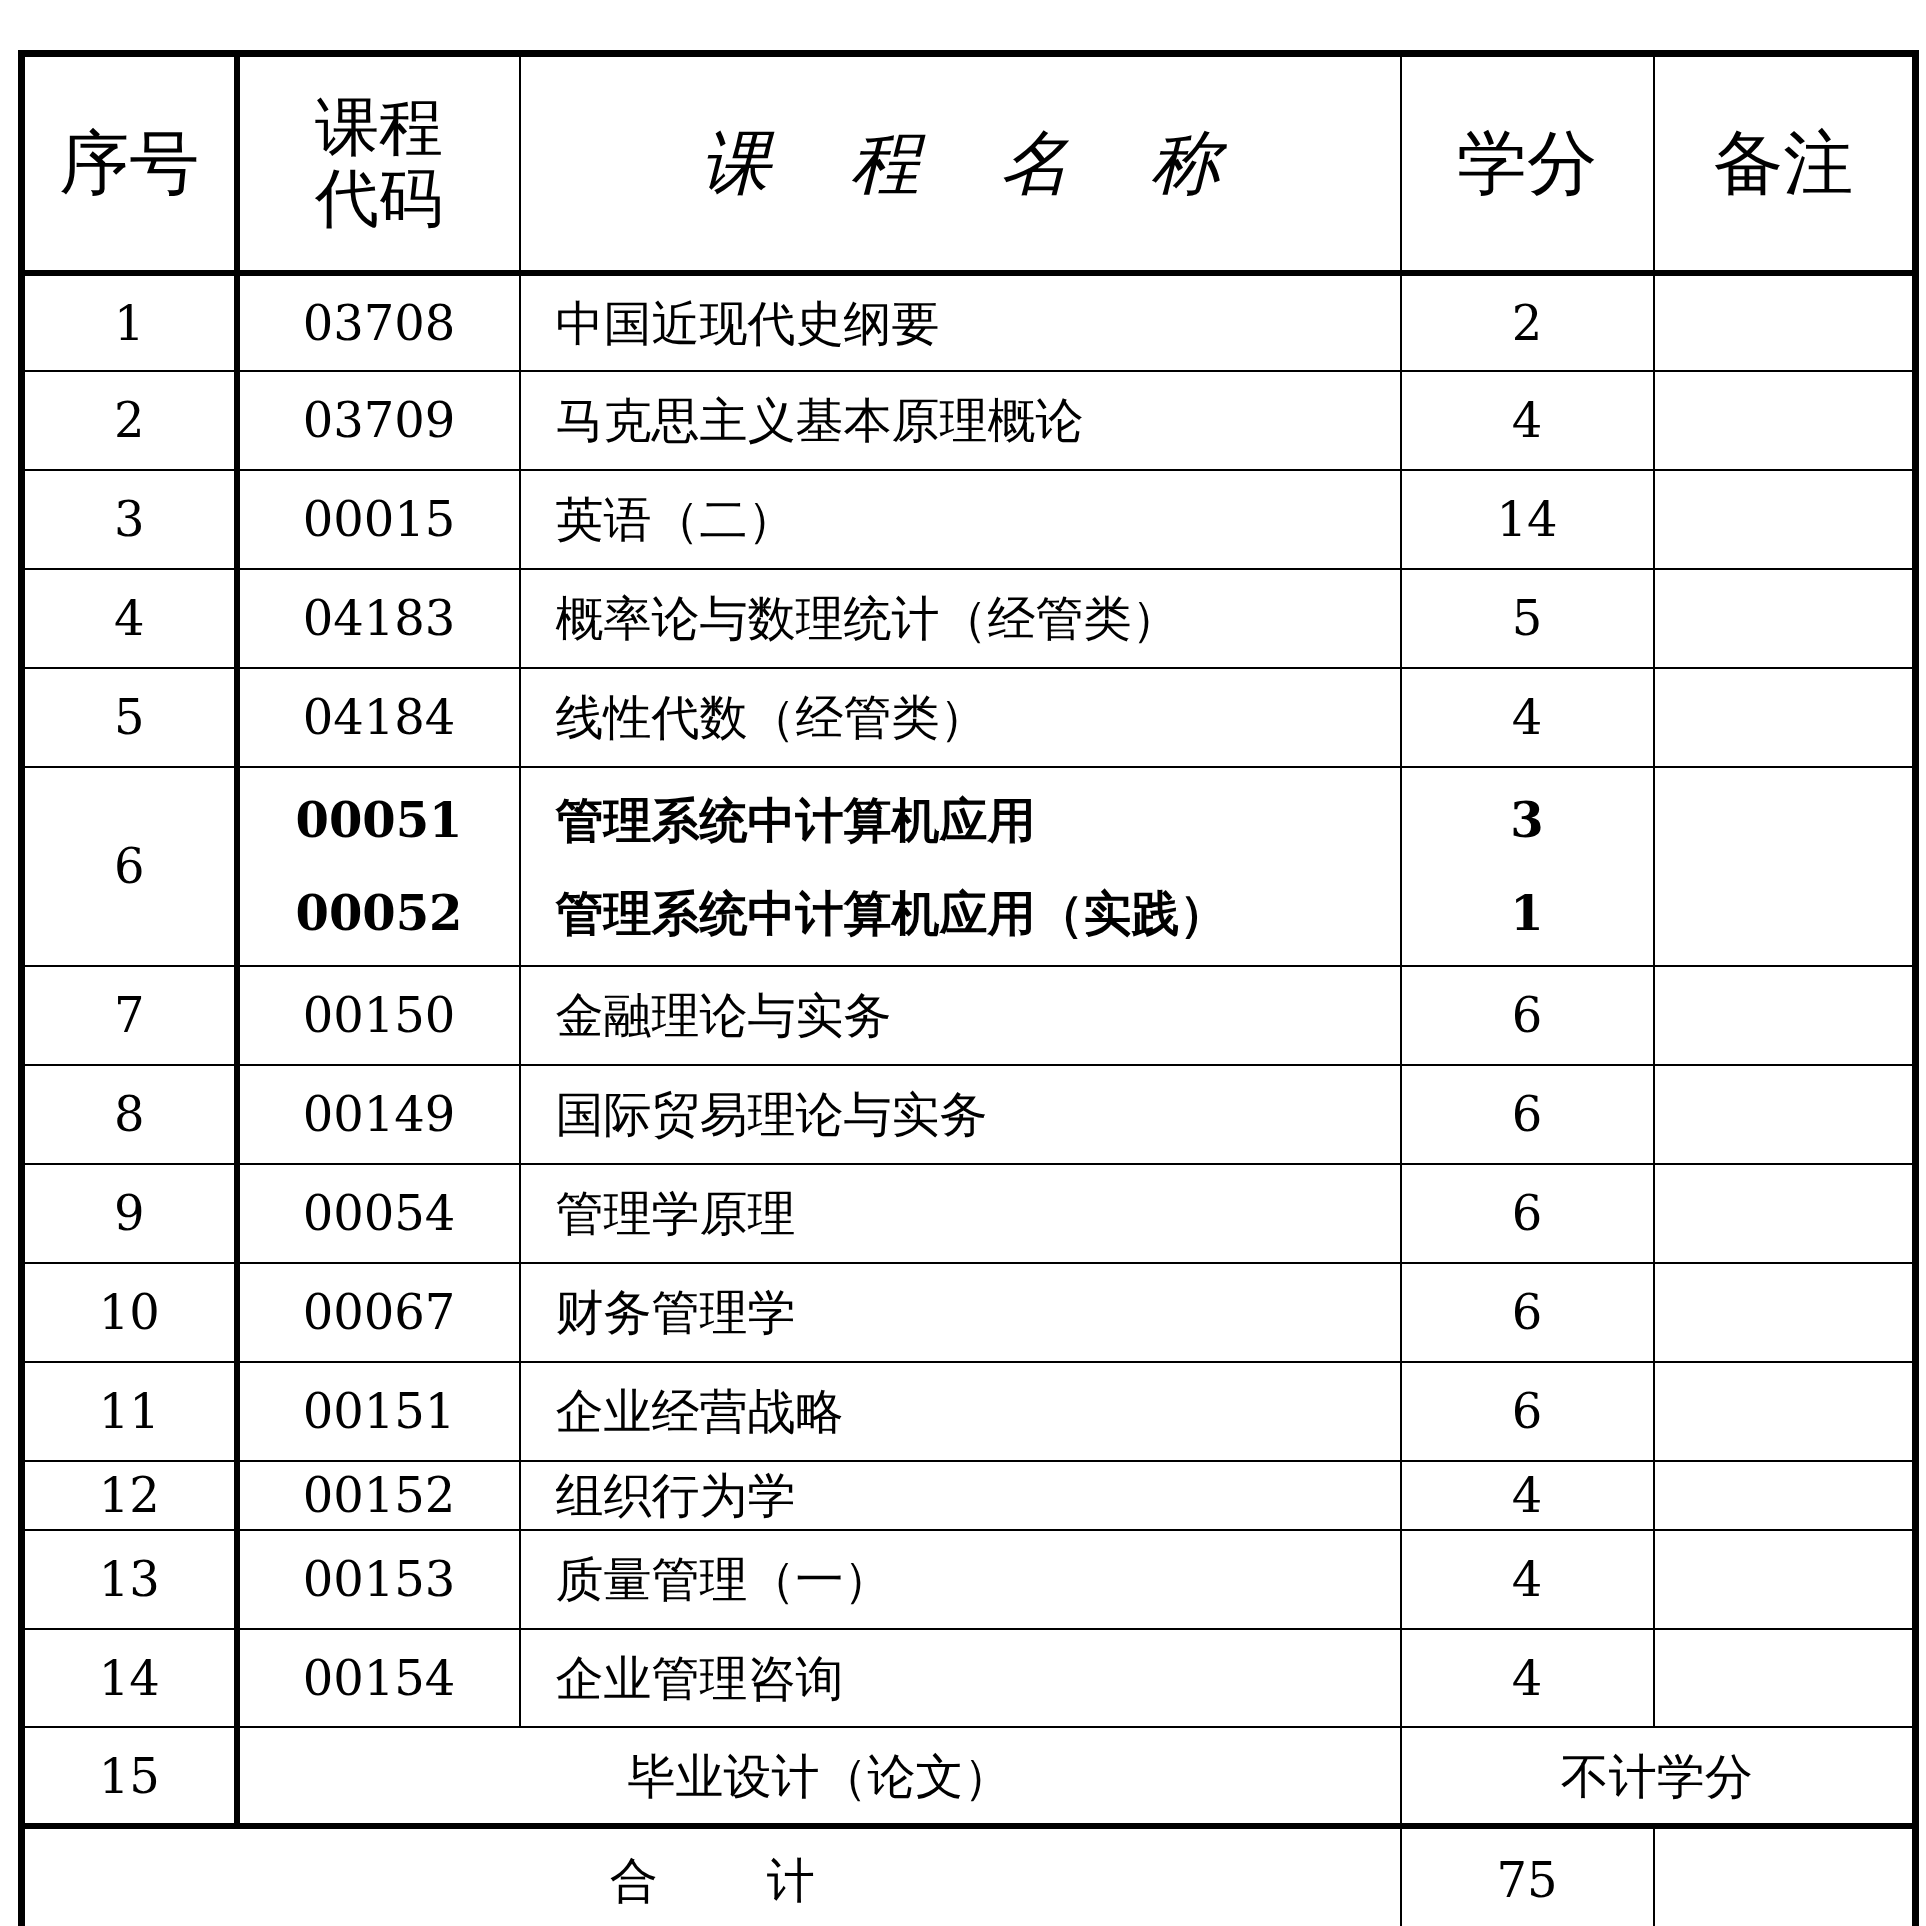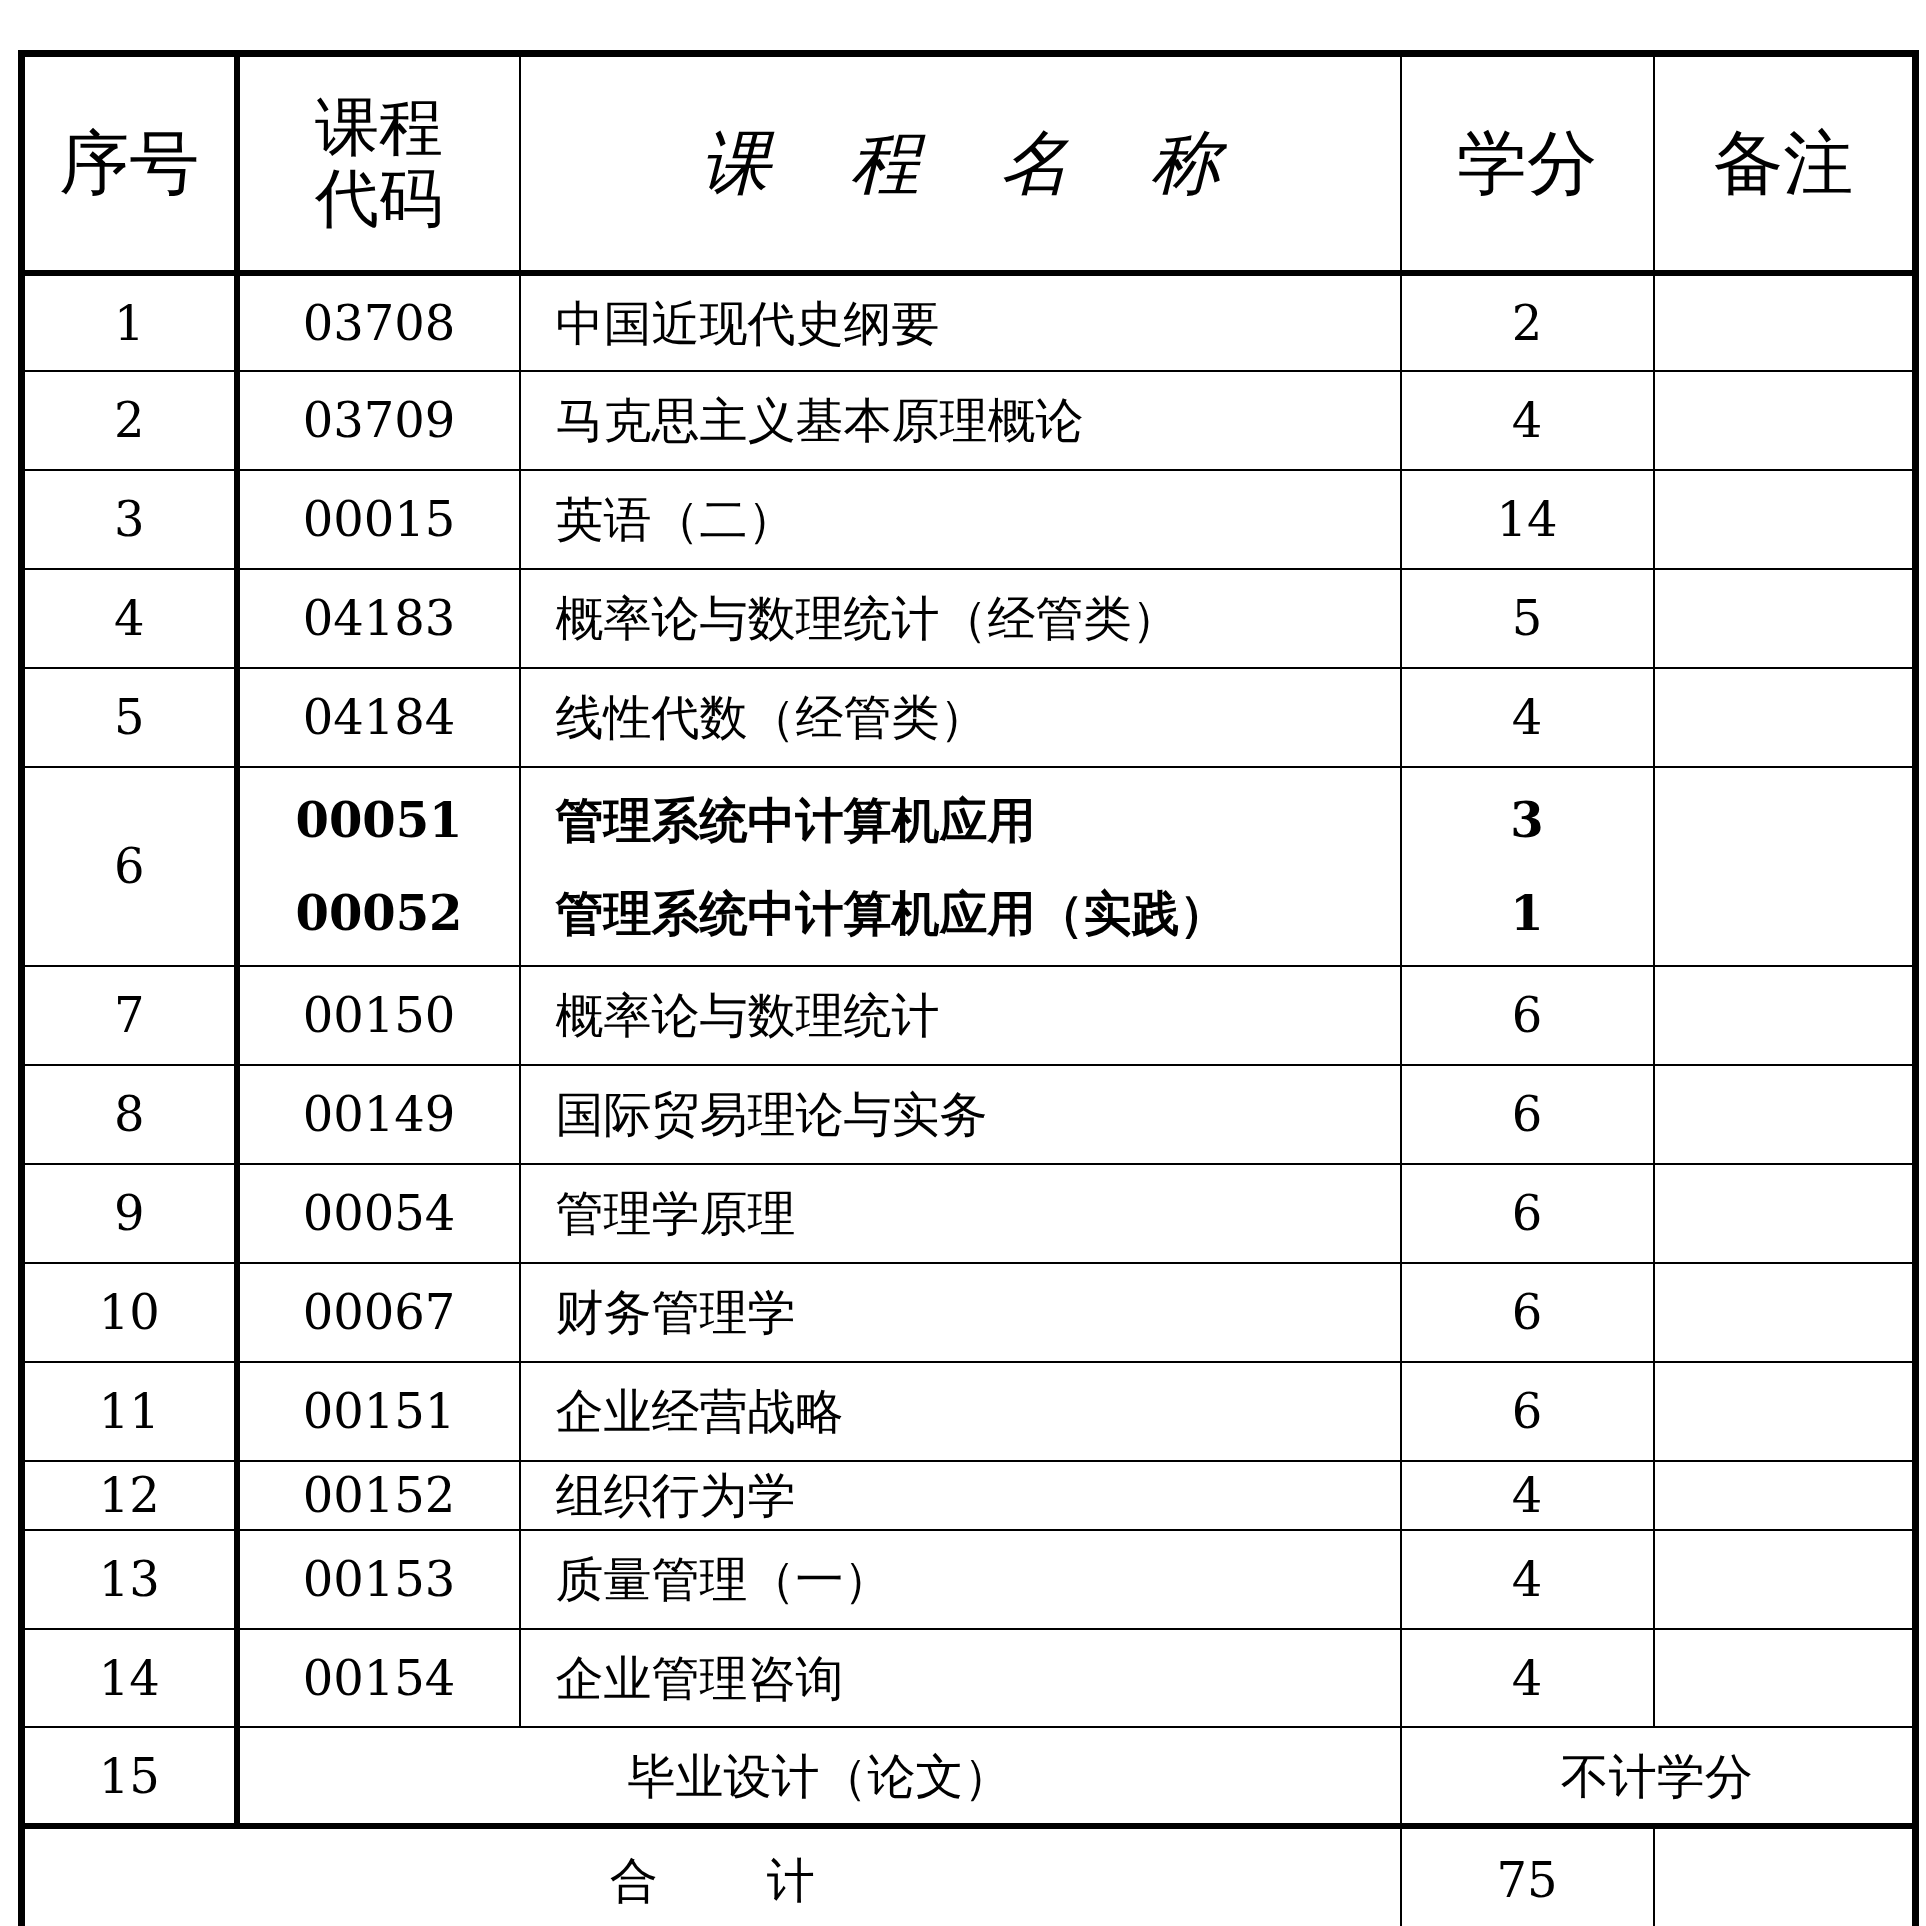--- a/index.html
+++ b/index.html
@@ -93,21 +93,21 @@
     </td>
     <td>
       <span class="sub">3</span>
       <span class="sub">1</span>
     </td>
     <td class="outerR"></td>
   </tr>
   <tr style="height:97px">
     <td class="outerL thickR">7</td>
     <td>00150</td>
-    <td class="name">概率论与数理统计</td>
+    <td class="name">金融理论与实务</td>
     <td>6</td>
     <td class="outerR"></td>
   </tr>
   <tr style="height:97px">
     <td class="outerL thickR">8</td>
     <td>00149</td>
     <td class="name">国际贸易理论与实务</td>
     <td>6</td>
     <td class="outerR"></td>
   </tr>

